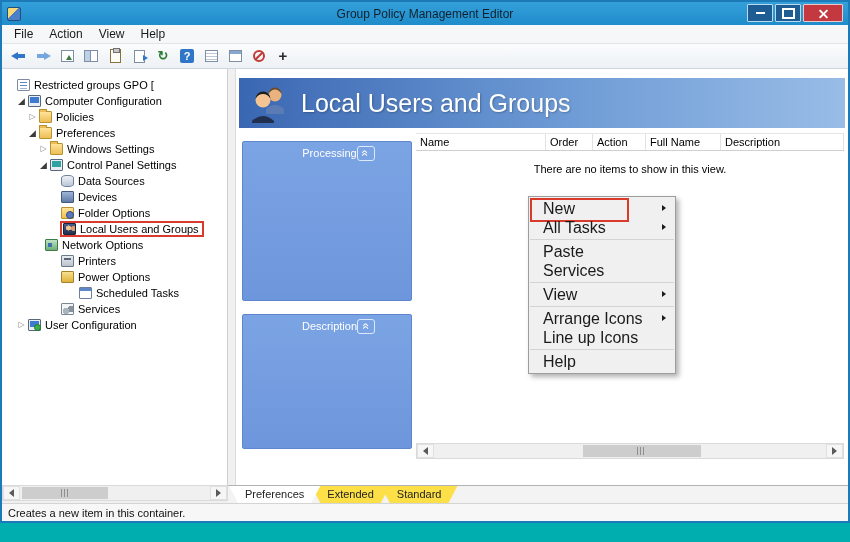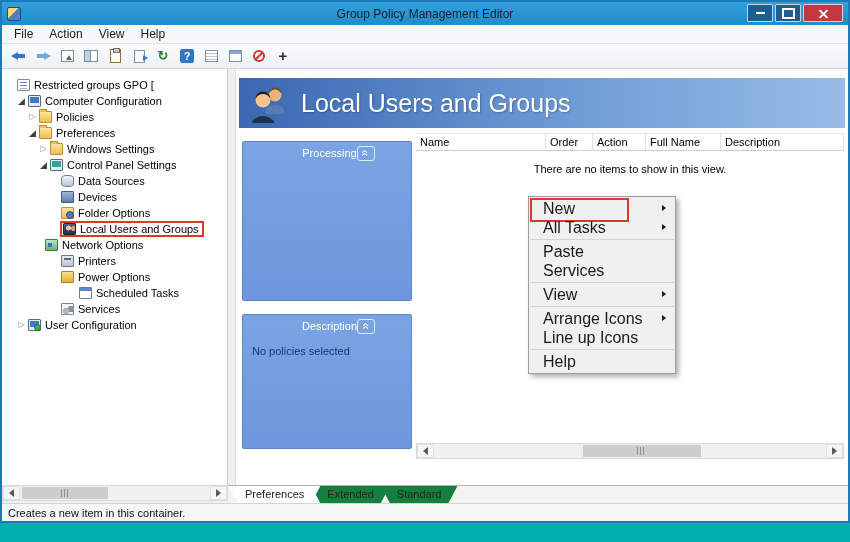--- a/index.html
+++ b/index.html
@@ -112,21 +112,21 @@
   .sb-thumb{position:absolute;top:1px;bottom:1px;background:#cdcdcd;display:flex;align-items:center;justify-content:center;}
   .sb-thumb::after{content:'';width:9px;height:8px;background:repeating-linear-gradient(90deg,#8f8f8f 0 1px,rgba(0,0,0,0) 1px 3px);}
   .list-hscroll{left:180px;right:4px;top:374px;}
   .list-hscroll .sb-thumb{left:38%;width:30%;}
   .tree-hscroll{left:0;top:0;width:226px;}
   .tree-hscroll .sb-thumb{left:2px;width:86px;}
 
   
   .band{position:absolute;left:0;right:0;bottom:18px;height:18px;}
   .tab-bar{position:absolute;left:226px;right:0;top:0;bottom:0;background:#f3f3f3;border-top:1px solid #b3b3b3;display:flex;align-items:stretch;padding-left:10px;}
-  .tab{position:relative;padding:0 16px;font-size:11px;line-height:17px;color:#222;background:#15803d;clip-path:polygon(0 0,100% 0,calc(100% - 9px) 100%,9px 100%);margin-left:-9px;filter:drop-shadow(0 0 1px #9a9a9a);}
+  .tab{position:relative;padding:0 16px;font-size:11px;line-height:17px;color:#222;background:#fde047;clip-path:polygon(0 0,100% 0,calc(100% - 9px) 100%,9px 100%);margin-left:-9px;filter:drop-shadow(0 0 1px #9a9a9a);}
   .tab.active{background:#fff;z-index:2;}
 
   .statusbar{position:absolute;left:0;right:0;bottom:0;height:18px;background:#f7f7f7;border-top:1px solid #d4d4d4;font-size:11px;color:#111;display:flex;align-items:center;padding-left:6px;}
 
   
   .context-menu{position:absolute;left:528px;top:196px;width:148px;background:#f0f0f0;border:1px solid #9d9d9d;padding:2px 0;box-shadow:3px 3px 5px rgba(0,0,0,.3);font-size:16px;z-index:10;}
   .cm-item{position:relative;height:19px;line-height:19px;padding-left:14px;color:#1a1a1a;white-space:nowrap;}
   .cm-arrow{position:absolute;right:9px;top:6px;width:0;height:0;border-left:4px solid #1a1a1a;border-top:3.5px solid transparent;border-bottom:3.5px solid transparent;}
   .menu-sep{height:1px;background:#d4d4d4;margin:2px 1px;}
   .annotated-new::after{content:'';position:absolute;left:1px;top:-1px;width:95px;height:20px;border:2px solid #d93a2b;}
@@ -334,21 +334,20 @@
           <div class="panel-body"></div>
         </div>
 
         <div class="panel panel-description">
           <div class="panel-head">
             <span>Description</span>
             <div class="chevron-btn">
                 <span>«</span>
               </div>
           </div>
-          <div class="panel-body">No policies selected</div>
         </div>
 
         <div class="list-header">
             <div class="col-h" style="width: 130px;">Name</div>
             <div class="col-h" style="width: 47px;">Order</div>
             <div class="col-h" style="width: 53px;">Action</div>
             <div class="col-h" style="width: 75px;">Full Name</div>
             <div class="col-h" style="width: 125px;">Description</div>
           </div>
         <div class="empty-text">There are no items to show in this view.</div>

